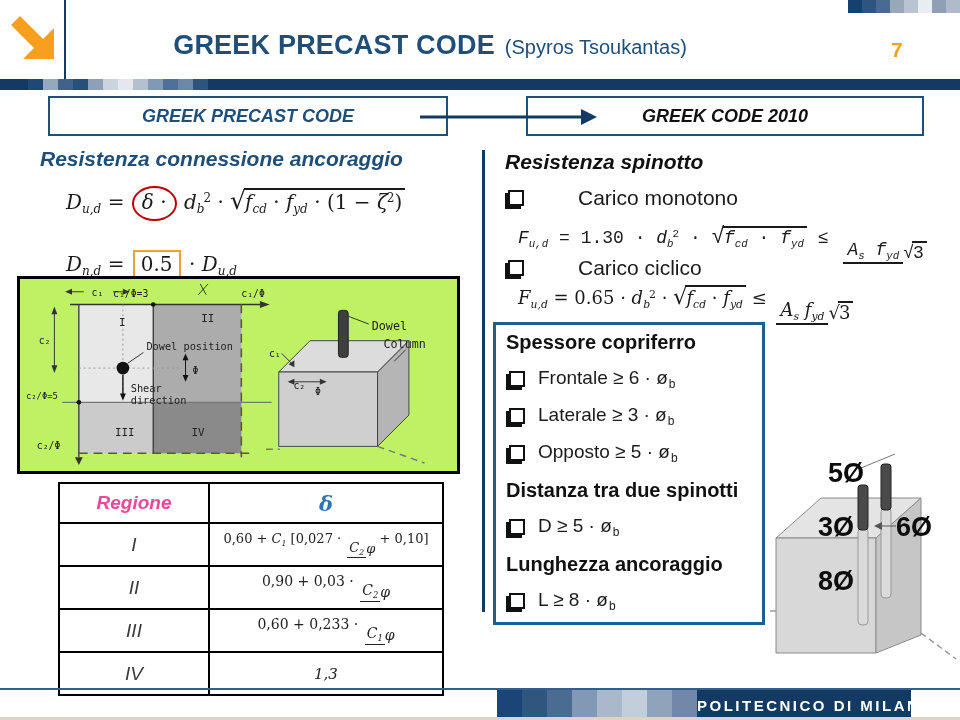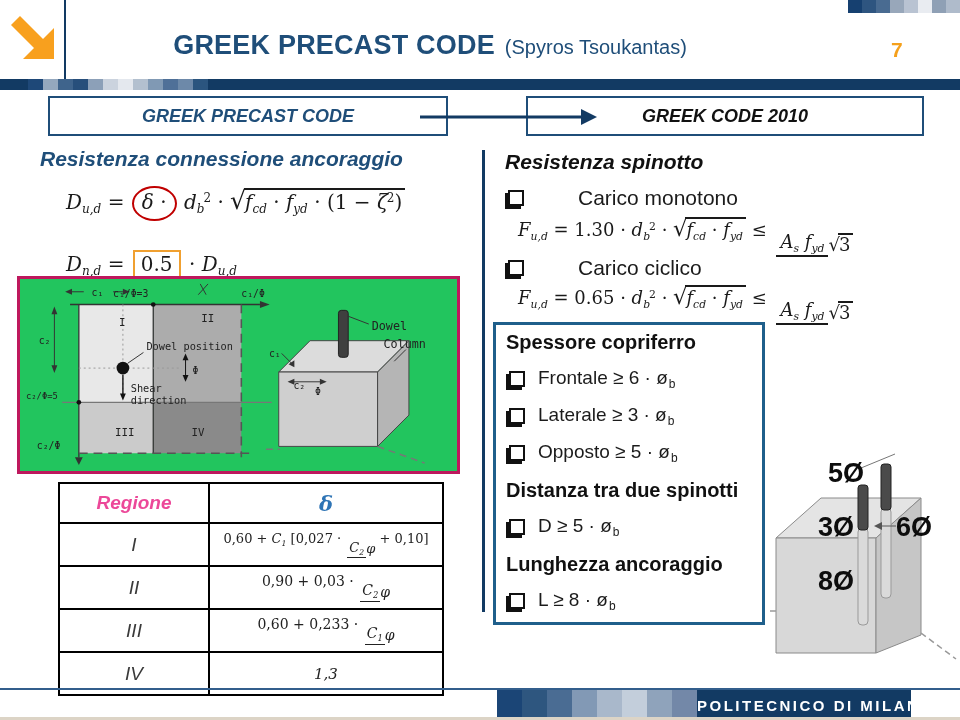--- a/index.html
+++ b/index.html
@@ -25,34 +25,34 @@
   .flow-arrow{position:absolute;left:418px;top:106px;}
   
   .divider{position:absolute;left:482px;top:150px;width:3px;height:462px;background:#123A63;}
   .col-heading{position:absolute;font-size:21px;font-weight:bold;font-style:italic;white-space:nowrap;}
   .lh{left:40px;top:147px;color:#1F4E79;}
   .rh{left:505px;top:150px;color:#111;}
   
   .formula{position:absolute;white-space:nowrap;font-family:"DejaVu Serif",serif;color:#1a1a1a;}
   .f-dud{left:66px;top:186px;font-size:20px;}
   .f-dnd{left:66px;top:234px;font-size:20px;}
-  .f-mono{left:518px;top:215px;font-size:18px;}
+  .f-mono{left:518px;top:224px;font-size:18px;font-family:Liberation Mono, monospace;}
   .f-cicl{left:518px;top:283px;font-size:18px;}
   .tk-base{font-style:italic;}
   .tk-up{font-style:normal;}
   .tk-sub{font-style:italic;font-size:.6em;vertical-align:-.35em;}
   .tk-sup{font-style:normal;font-size:.6em;vertical-align:.55em;margin-left:-1px;}
   .tk-sqrt{font-style:normal;font-size:1.25em;}
   .tk-ovl{display:inline-block;border-top:2px solid #1a1a1a;padding:0 3px 0 1px;margin-left:-2px;font-style:normal;}
   .tk-circle{display:inline-block;border:2.5px solid #C00000;border-radius:50%;padding:2px 8px 5px 8px;margin:0 1px;}
   .tk-box{display:inline-block;border:2.5px solid #F0A030;padding:0 6px 2px 6px;margin:16px 2px;font-style:normal;}
   .frac{display:inline-flex;flex-direction:row;align-items:center;vertical-align:-.65em;line-height:1.12;margin-left:4px;}
   .frac .num{border-bottom:2px solid #1a1a1a;padding:0 4px;}
   
-  .red-box{position:absolute;left:17px;top:276px;width:437px;height:192px;border:3px solid #be185d;background:#22c55e;}
+  .red-box{position:absolute;left:17px;top:276px;width:437px;height:192px;border:3px solid #000000;background:#bef264;}
   .dg-txt{font-family:"DejaVu Sans Mono",monospace;fill:#222;}
   
   .delta-table{position:absolute;left:58px;top:482px;border-collapse:collapse;}
   .delta-table td{border:2px solid #000;text-align:center;vertical-align:middle;background:#fff;}
   .t-c1{width:146px;}
   .t-c2{width:230px;}
   .t-head1{font-size:19px;font-weight:bold;font-style:italic;color:#ec4899;height:36px;}
   .t-head2{font-family:"DejaVu Serif",serif;font-size:21px;font-weight:bold;font-style:italic;color:#2E74B5;}
   .t-region{font-size:19px;font-style:italic;color:#3a3a3a;height:39px;}
   .t-f{font-family:"DejaVu Serif",serif;font-size:14px;color:#222;white-space:nowrap;}

